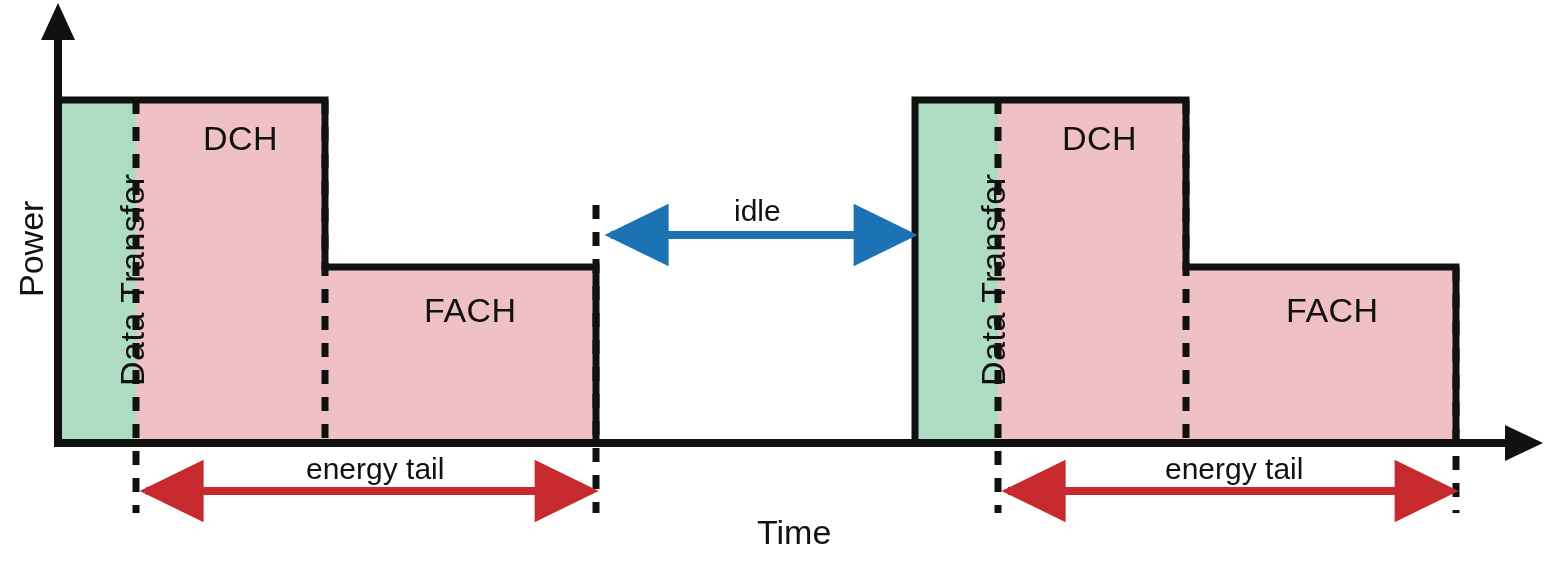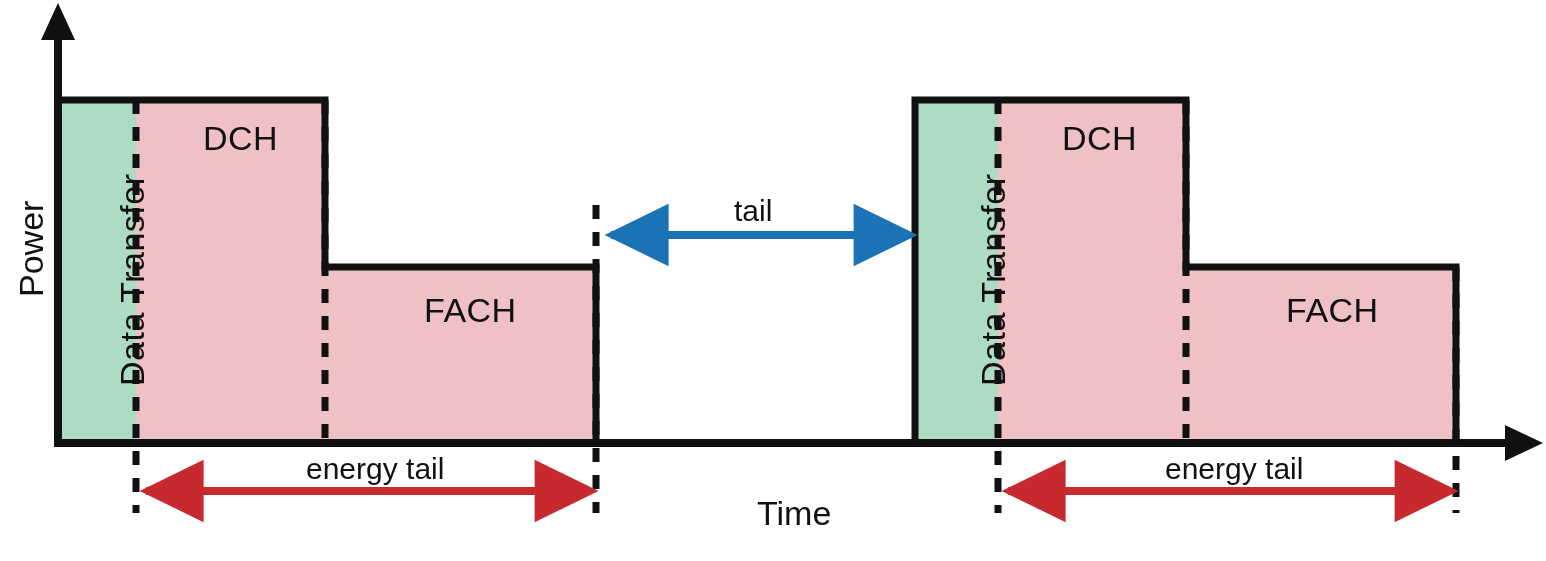--- a/index.html
+++ b/index.html
@@ -69,33 +69,33 @@
       <line x1="611" y1="235" x2="908" y2="235" stroke="#1B72B4" stroke-width="8" marker-start="url(#arrBlueStart)" marker-end="url(#arrBlue)"></line>
 
       <line x1="146" y1="491" x2="589" y2="491" stroke="#C62A2F" stroke-width="8" marker-start="url(#arrRedStart)" marker-end="url(#arrRed)"></line>
 
       <line x1="1008" y1="491" x2="1449" y2="491" stroke="#C62A2F" stroke-width="8" marker-start="url(#arrRedStart)" marker-end="url(#arrRed)"></line>
     </g>
   </svg>
 
   <div class="lbl axis-lbl vert" style="left:12px; top:297px; transform:rotate(-90deg);">Power</div>
 
-  <div class="lbl axis-lbl" style="left:757px; top:494px;">Time</div>
+  <div class="lbl axis-lbl" style="left:757px; top:513px;">Time</div>
 
   <div class="lbl blk-lbl vert" style="left:113px; top:386px; transform:rotate(-90deg);">Data Transfer</div>
 
   <div class="lbl blk-lbl" style="left:203px; top:119px;">DCH</div>
 
   <div class="lbl blk-lbl" style="left:424px; top:291px;">FACH</div>
 
   <div class="lbl blk-lbl vert" style="left:974px; top:386px; transform:rotate(-90deg);">Data Transfer</div>
 
   <div class="lbl blk-lbl" style="left:1062px; top:119px;">DCH</div>
 
   <div class="lbl blk-lbl" style="left:1286px; top:291px;">FACH</div>
 
-  <div class="lbl ann-lbl" style="left:734px; top:194px;">tail</div>
+  <div class="lbl ann-lbl" style="left:734px; top:194px;">idle</div>
 
   <div class="lbl ann-lbl" style="left:306px; top:452px;">energy tail</div>
 
   <div class="lbl ann-lbl" style="left:1165px; top:452px;">energy tail</div>
 
 </div>
 
 </body></html>

